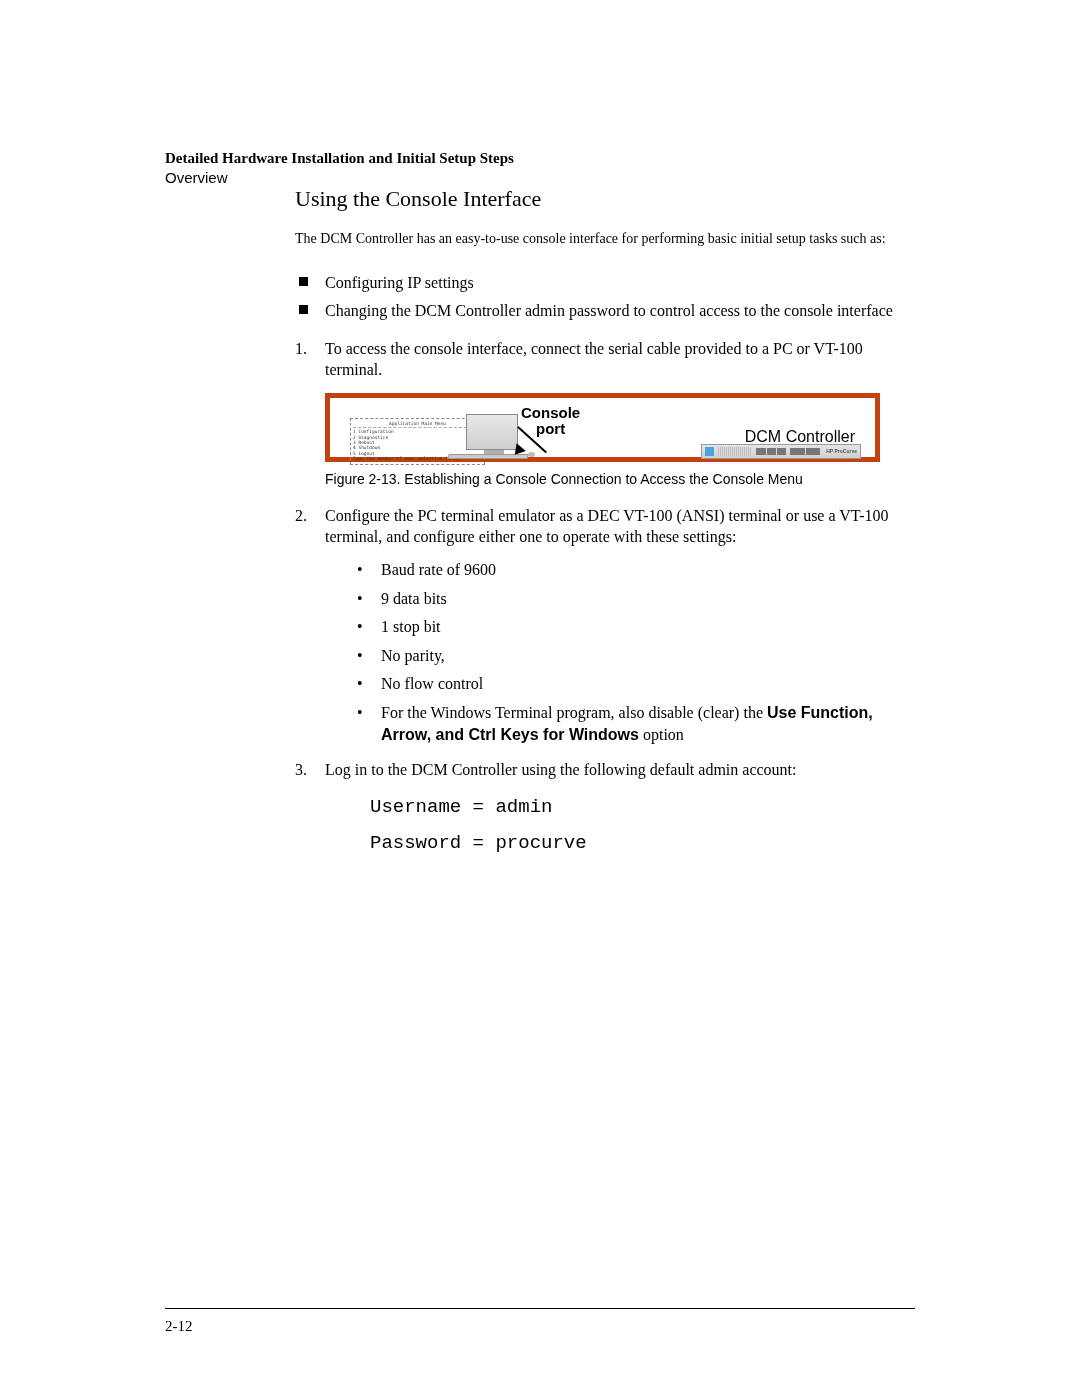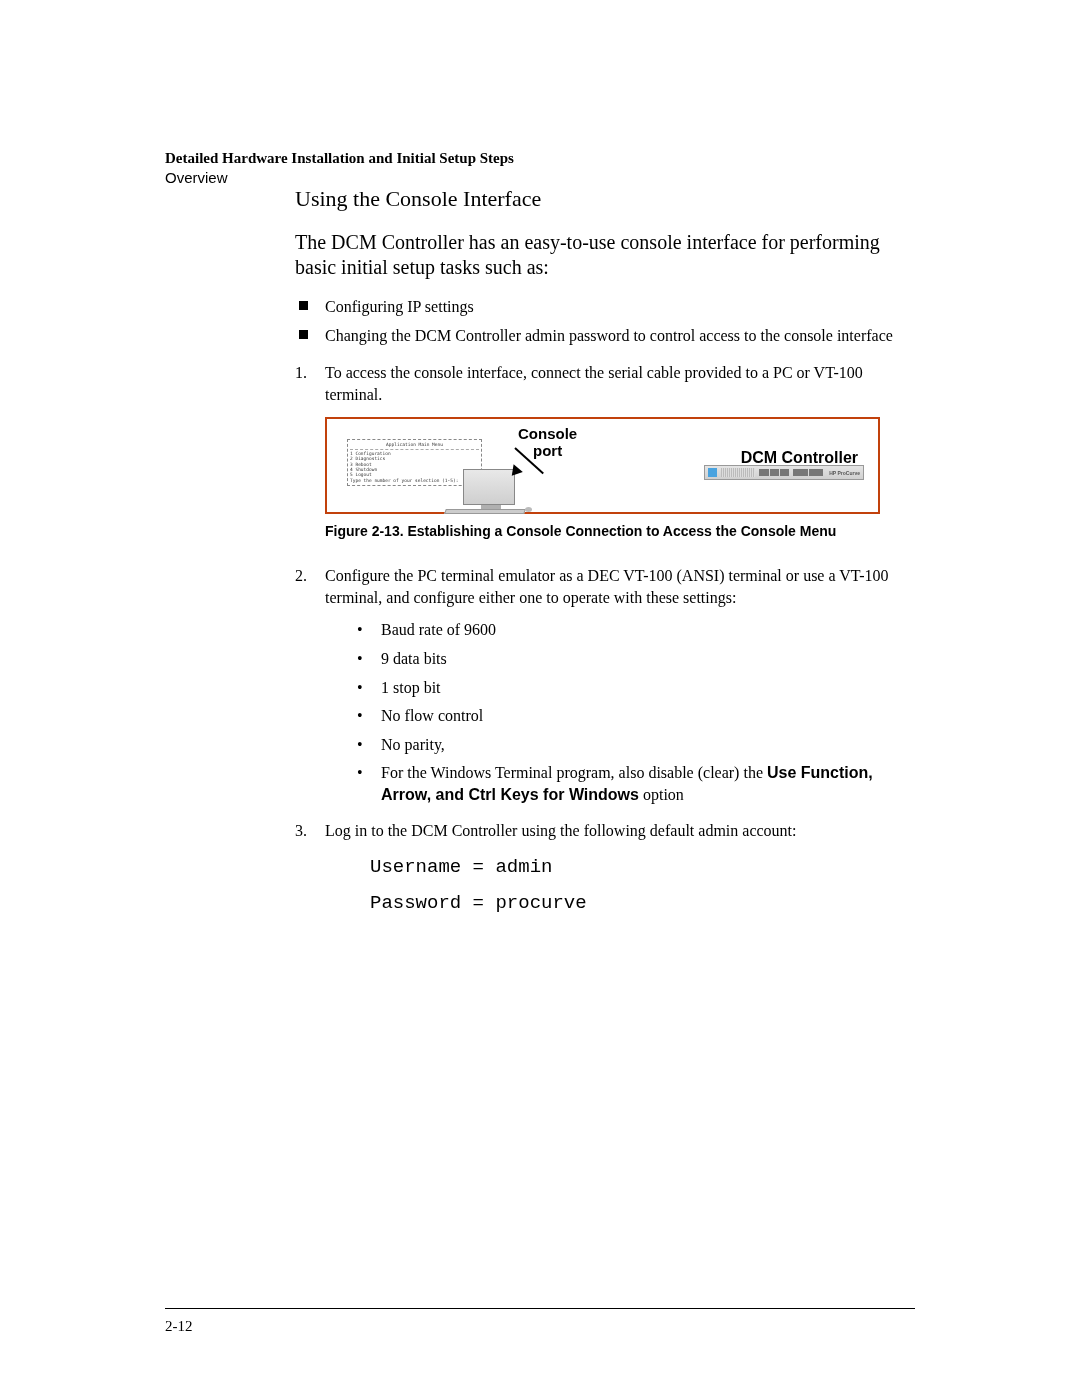--- a/index.html
+++ b/index.html
@@ -34,23 +34,23 @@
     .content {
       margin-left: 130px;
     }
     .section-heading {
       font-family: 'Century Schoolbook', 'Times New Roman', serif;
       font-size: 22px;
       font-weight: normal;
       margin-bottom: 18px;
     }
     .para {
-      font-size: 20px;
+      font-size: 14px;
       line-height: 1.25;
-      margin-bottom: 16px;
+      margin-bottom: 24px;
     }
     .square-list {
       list-style: none;
       margin-bottom: 16px;
     }
     .square-list li {
       position: relative;
       padding-left: 30px;
       font-size: 16px;
       line-height: 1.35;
@@ -78,32 +78,32 @@
       counter-increment: numli;
     }
     .num-list > li::before {
       content: counter(numli) ".";
       position: absolute;
       left: 0;
       top: 0;
       font-size: 16px;
     }
     .figure-box {
-      border: 2px solid #c2410c;
+      border: 5px solid #c2410c;
       width: 555px;
-      height: 97px;
+      height: 69px;
       margin: 12px 0 8px 0;
       position: relative;
       background: #fff;
     }
     .fig-caption {
       font-family: Arial, Helvetica, sans-serif;
-      font-weight: bold;
+      font-weight: normal;
       font-size: 14px;
-      margin-bottom: 24px;
+      margin-bottom: 16px;
       margin-left: 0;
     }
     .console-menu {
       position: absolute;
       left: 20px;
       top: 20px;
       width: 135px;
       border: 1px dashed #888;
       font-family: monospace;
       font-size: 4.5px;
@@ -184,21 +184,21 @@
       font-weight: bold;
       font-size: 15px;
       text-align: center;
       line-height: 1.1;
     }
     .dcm-label {
       position: absolute;
       right: 20px;
       top: 28px;
       font-family: Arial, Helvetica, sans-serif;
-      font-weight: bold;
+      font-weight: normal;
       font-size: 16px;
     }
     .controller-img {
       position: absolute;
       right: 14px;
       top: 46px;
       width: 160px;
       height: 15px;
       background: linear-gradient(#e5e5e5, #d0d0d0);
       border: 1px solid #999;
@@ -337,22 +337,22 @@
         </div>
         <div class="fig-caption">Figure 2-13. Establishing a Console Connection to Access the Console Menu</div>
       </li>
 
       <li>
         <span>Configure the PC terminal emulator as a DEC VT-100 (ANSI) terminal or use a VT-100 terminal, and configure either one to operate with these settings:</span>
         <ul class="dot-list">
           <li>Baud rate of 9600</li>
           <li>9 data bits</li>
           <li>1 stop bit</li>
+          <li>No parity,</li>
           <li>No flow control</li>
-          <li>No parity,</li>
           <li>
             <span>For the Windows Terminal program, also disable (clear) the </span><span class="sans-bold">Use Function, Arrow, and Ctrl Keys for Windows</span><span> option</span>
           </li>
         </ul>
       </li>
 
       <li>
         <span>Log in to the DCM Controller using the following default admin account:</span>
         <div class="mono-block">
           <div>Username = admin</div>

